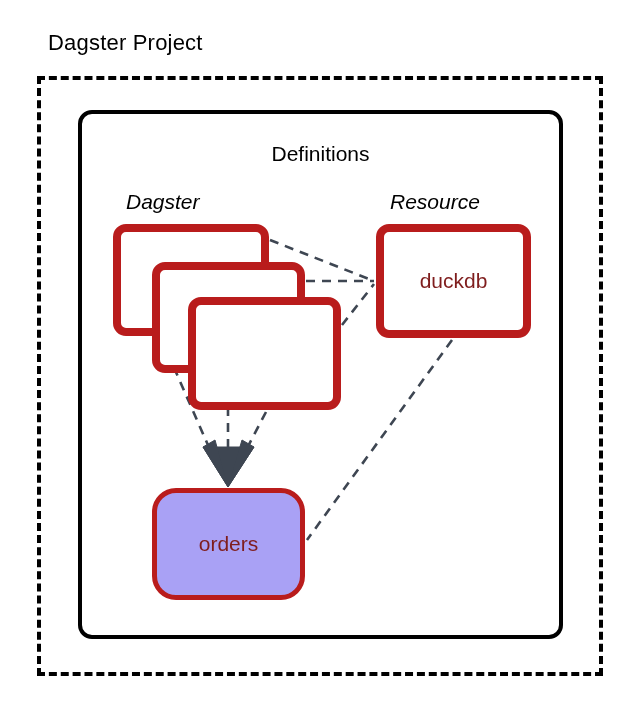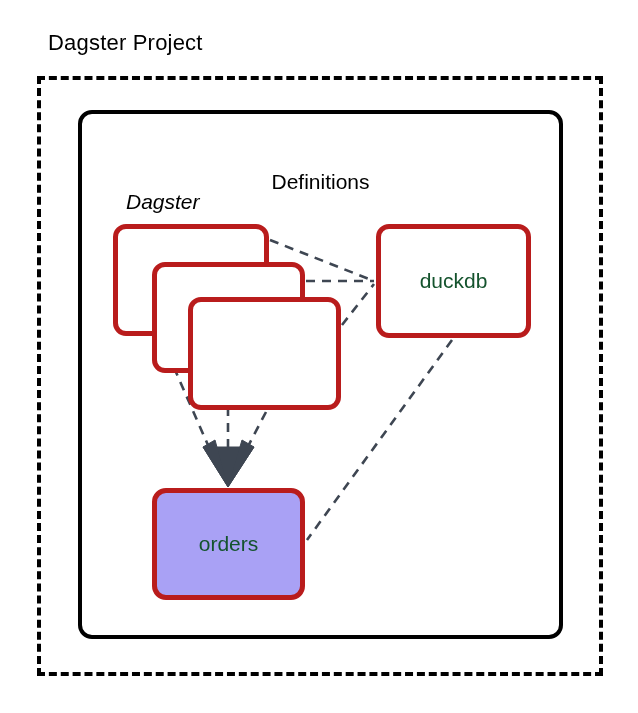--- a/index.html
+++ b/index.html
@@ -53,64 +53,63 @@
     background: transparent;
   }
   .definitions-label {
     position: absolute;
     left: 0;
     top: 28px;
     width: 100%;
     text-align: center;
     font-size: 21px;
     color: #000000;
-    margin-top: 28px;
   }
   
   .section-label {
     position: absolute;
     font-size: 21px;
     font-style: italic;
     color: #000000;
     white-space: nowrap;
   }
   .label-assets  { left: 126px; top: 190px; }
   .label-resource{ left: 390px; top: 190px; }
 
   
   .node {
     position: absolute;
-    border: 5px solid #b91c1c;
+    border: 8px solid #b91c1c;
     border-radius: 13px;
     box-sizing: border-box;
     background: #ffffff;
     display: flex;
     align-items: center;
     justify-content: center;
     text-align: center;
     font-size: 21px;
-    color: #14532d;
+    color: #7f1d1d;
     line-height: 1.18;
   }
   
   .asset-back   { left: 113px; top: 224px; width: 156px; height: 112px; z-index: 3; }
   .asset-middle { left: 152px; top: 262px; width: 153px; height: 111px; z-index: 4; }
   .asset-front  { left: 188px; top: 297px; width: 153px; height: 113px; z-index: 5; }
 
   .resource-duckdb { left: 376px; top: 224px; width: 155px; height: 114px; z-index: 5; }
 
   .asset-orders {
     left: 152px;
     top: 488px;
     width: 153px;
     height: 112px;
     z-index: 6;
     background: #a9a1f5;
     border-width: 5px;
-    border-radius: 14px;
+    border-radius: 24px;
     flex-direction: column;
   }
   .asset-orders .line { display: block; }
 
   
   .connector-layer {
     position: absolute;
     left: 0;
     top: 0;
     width: 638px;
@@ -135,20 +134,21 @@
 
   <div class="project-title">Dagster Project</div>
 
   <div class="project-boundary"></div>
 
   <div class="definitions-box">
     <div class="definitions-label">Definitions</div>
   </div>
 
   <div class="section-label label-assets">Dagster</div>
+  <div class="section-label label-resource">Resource</div>
 
   <svg class="connector-layer" viewBox="0 0 638 713" xmlns="http://www.w3.org/2000/svg">
     <g stroke="#3e4652" stroke-width="2.6" fill="none" stroke-dasharray="9,7">
 
       <line x1="270" y1="240" x2="374" y2="281"></line>
       <line x1="306" y1="281" x2="374" y2="281"></line>
       <line x1="342" y1="325" x2="374" y2="284"></line>
 
       <line x1="161" y1="338" x2="211" y2="452"></line>
       <line x1="228" y1="375" x2="228" y2="452"></line>

